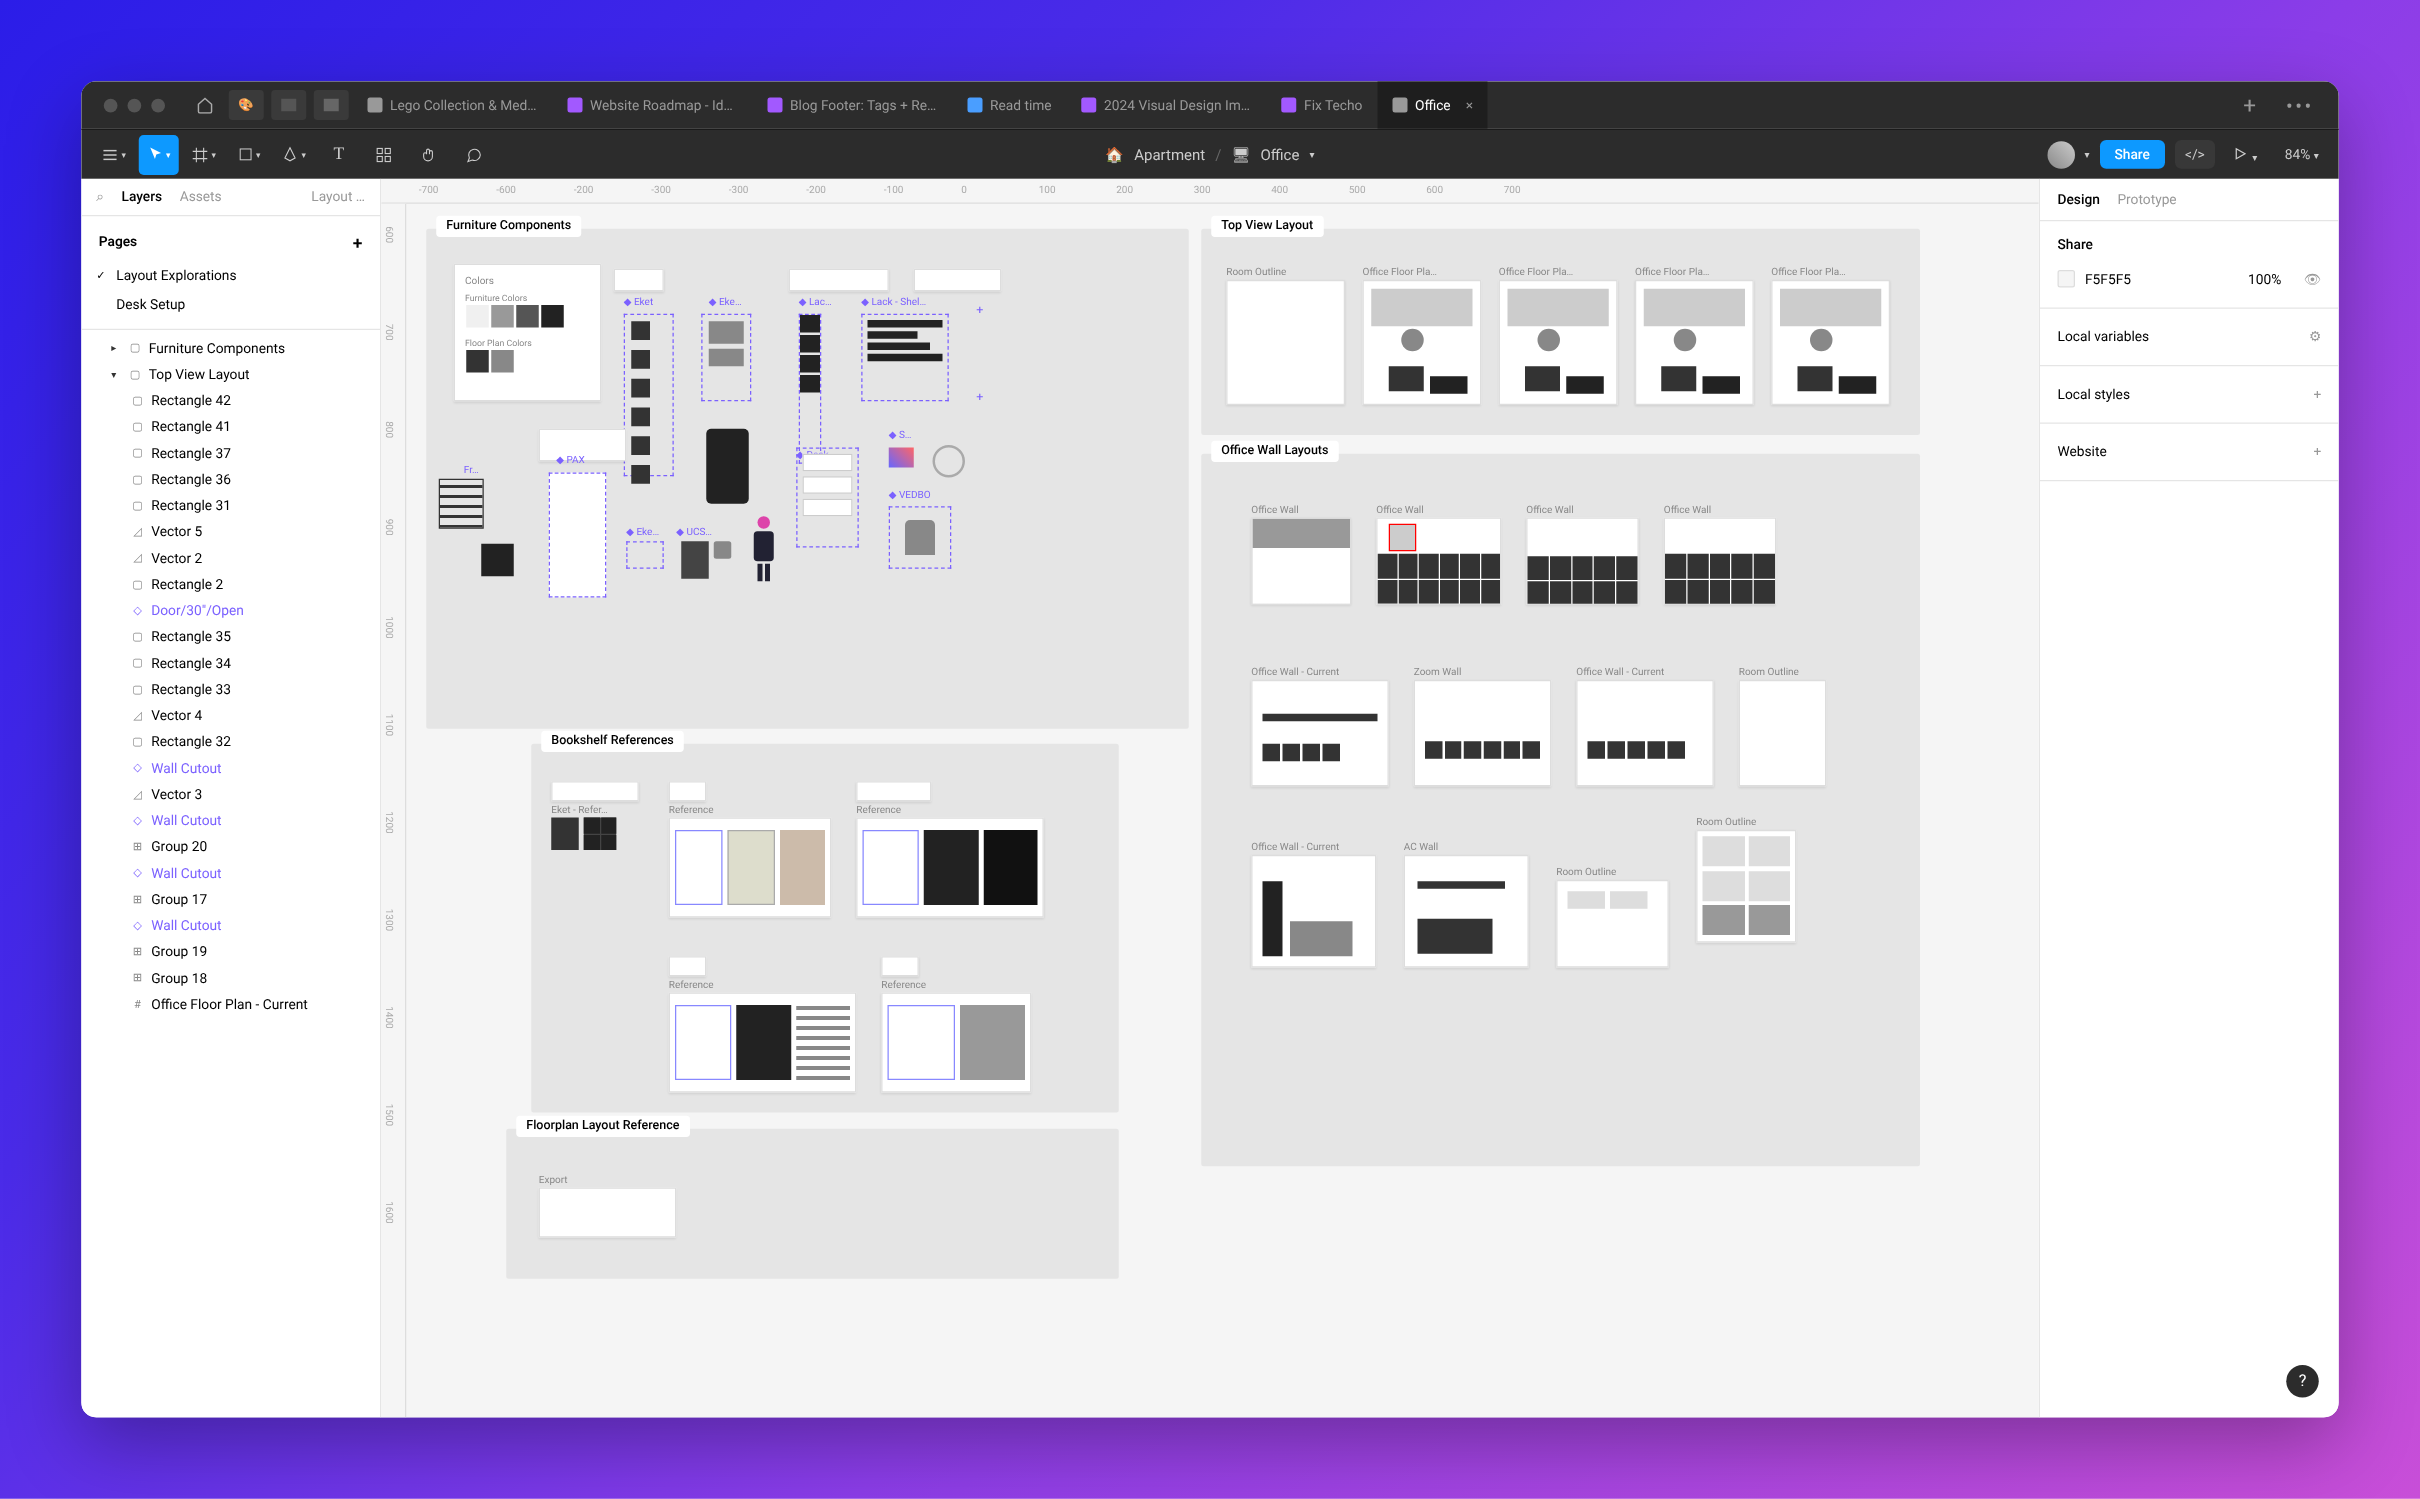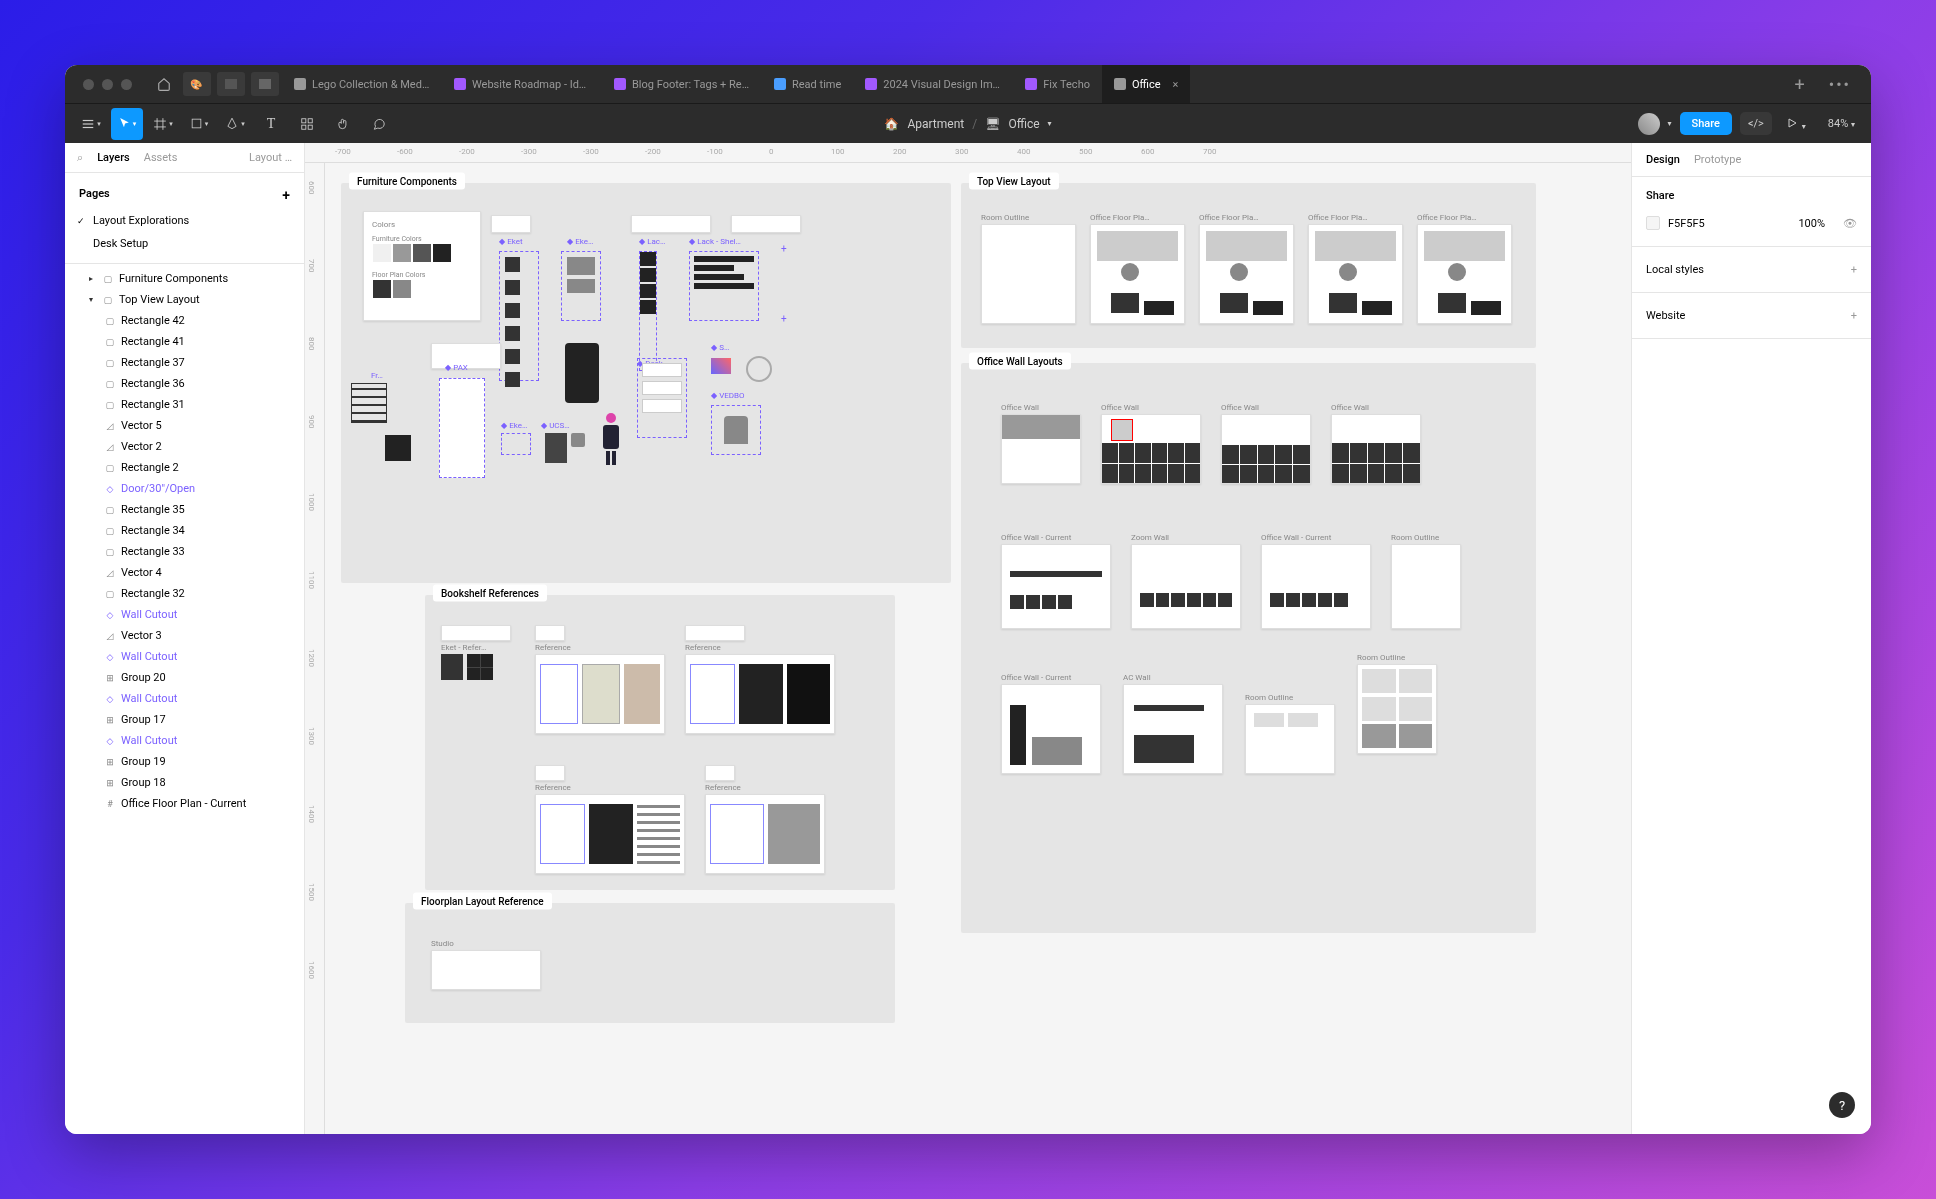--- a/index.html
+++ b/index.html
@@ -692,21 +692,21 @@
             <div class="thumb" style="width:120px;height:80px;display:flex;gap:4px;padding:4px;align-items:center">
                 <div style="flex:1;height:60px;border:1px solid #88f"></div>
                 <div style="flex:1;height:60px;background:#999"></div>
               </div>
           </div>
         </div>
 
         <div class="section-frame" style="top:740px;left:80px;width:490px;height:120px">
           <div class="section-title">Floorplan Layout Reference</div>
           <div style="position:absolute;top:36px;left:26px">
-            <div class="frame-label">Studio</div>
+            <div class="frame-label">Export</div>
             <div class="thumb" style="width:110px;height:40px"></div>
           </div>
         </div>
 
       </div>
     </div>
 
     <div class="right-panel">
       <div class="rp-tabs">
         <span class="rp-tab active">Design</span>
@@ -716,20 +716,26 @@
         <div class="head">Share</div>
         <div class="rp-row">
           <div class="color-chip"></div>
           <span>F5F5F5</span>
           <span style="margin-left:auto">100%</span>
           <span style="margin-left:10px;color:#999">👁</span>
         </div>
       </div>
       <div class="rp-section">
         <div class="rp-row">
+            <span>Local variables</span>
+            <span class="rp-action">⚙</span>
+          </div>
+      </div>
+      <div class="rp-section">
+        <div class="rp-row">
             <span>Local styles</span>
             <span class="rp-action">+</span>
           </div>
       </div>
       <div class="rp-section">
         <div class="rp-row">
             <span>Website</span>
             <span class="rp-action">+</span>
           </div>
       </div>

